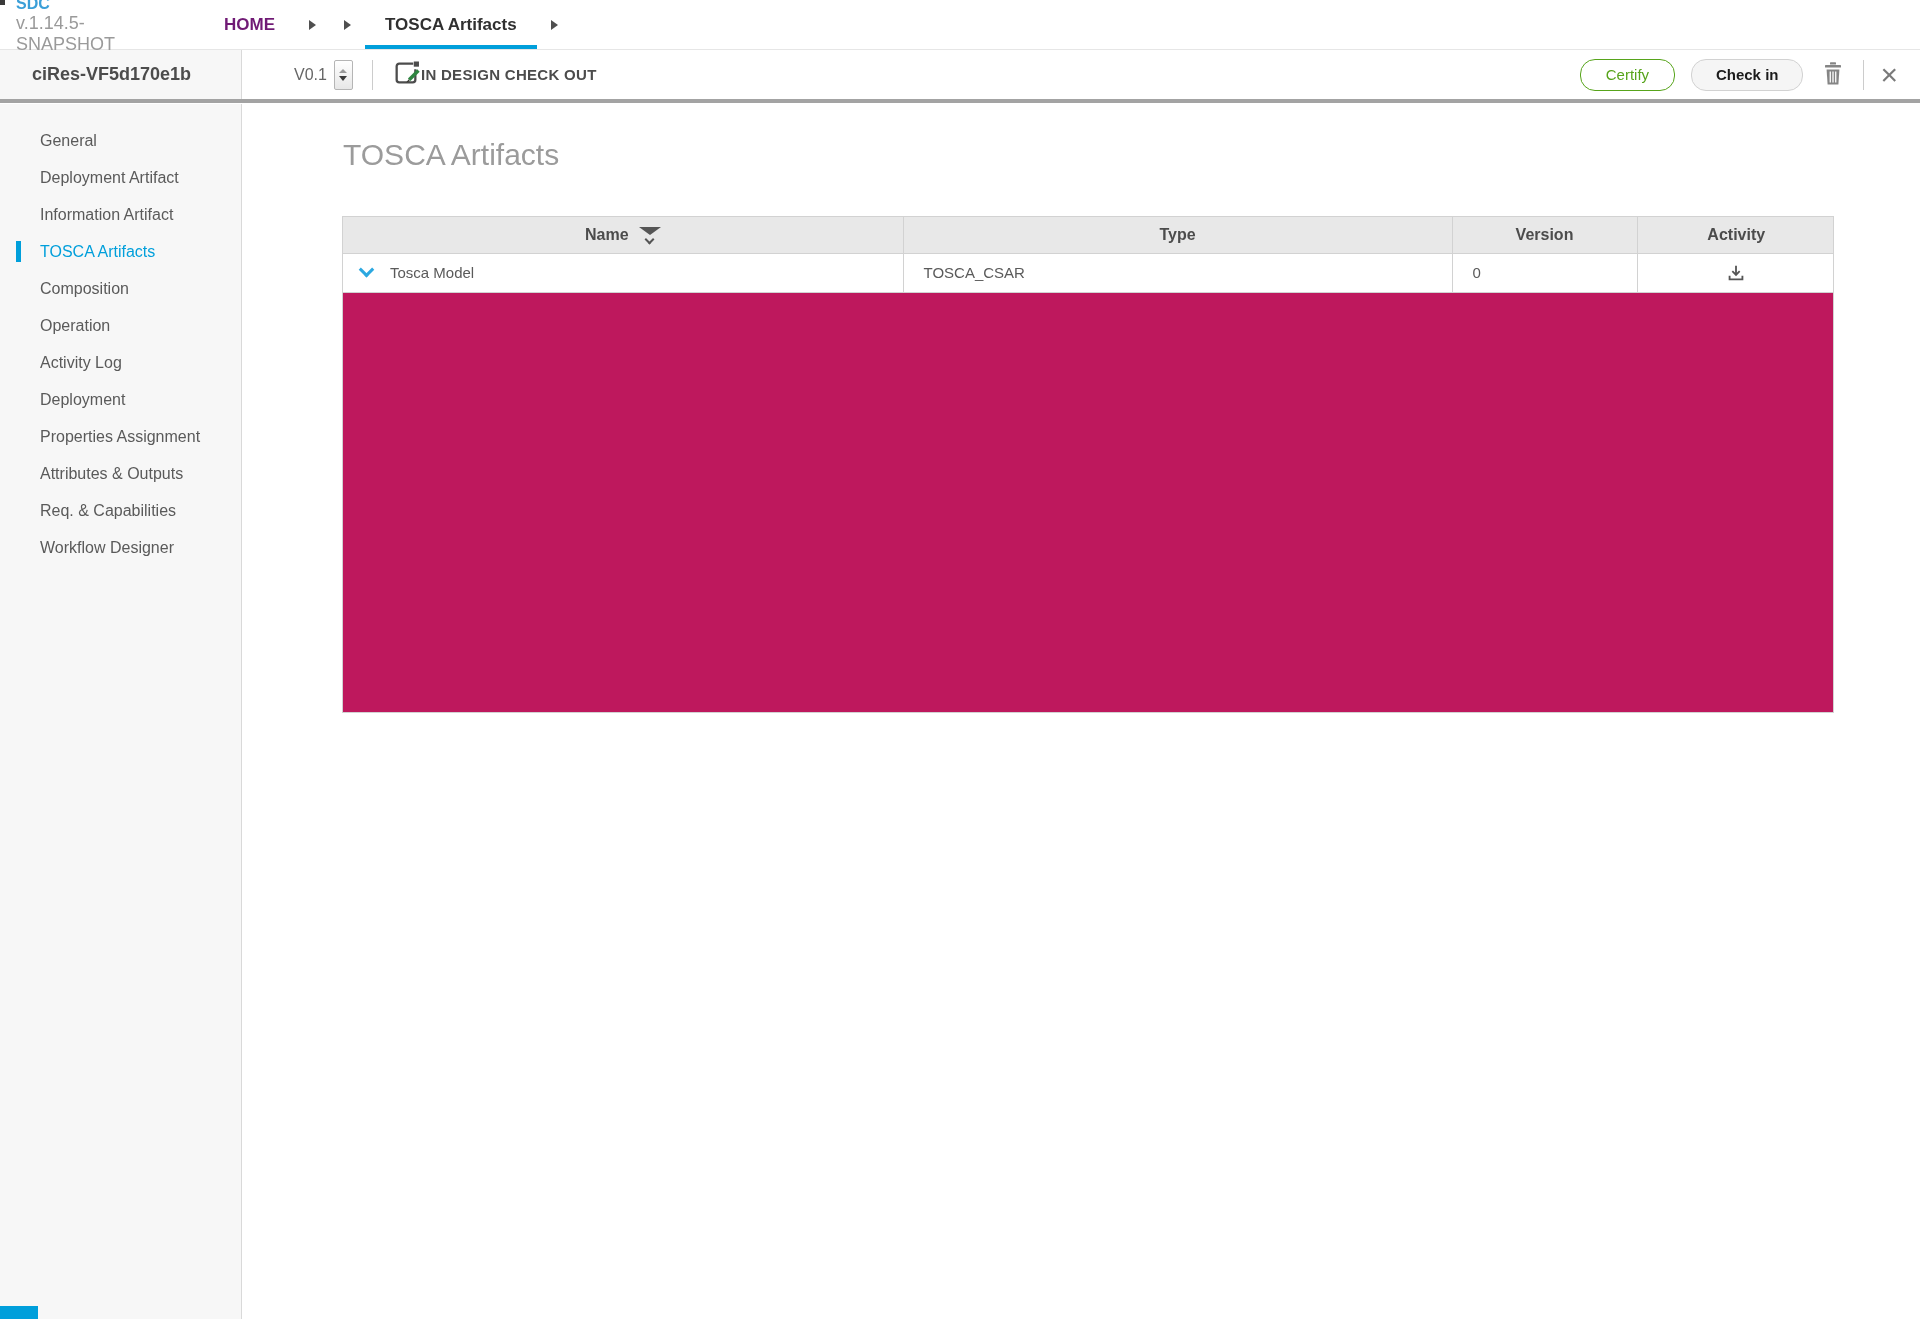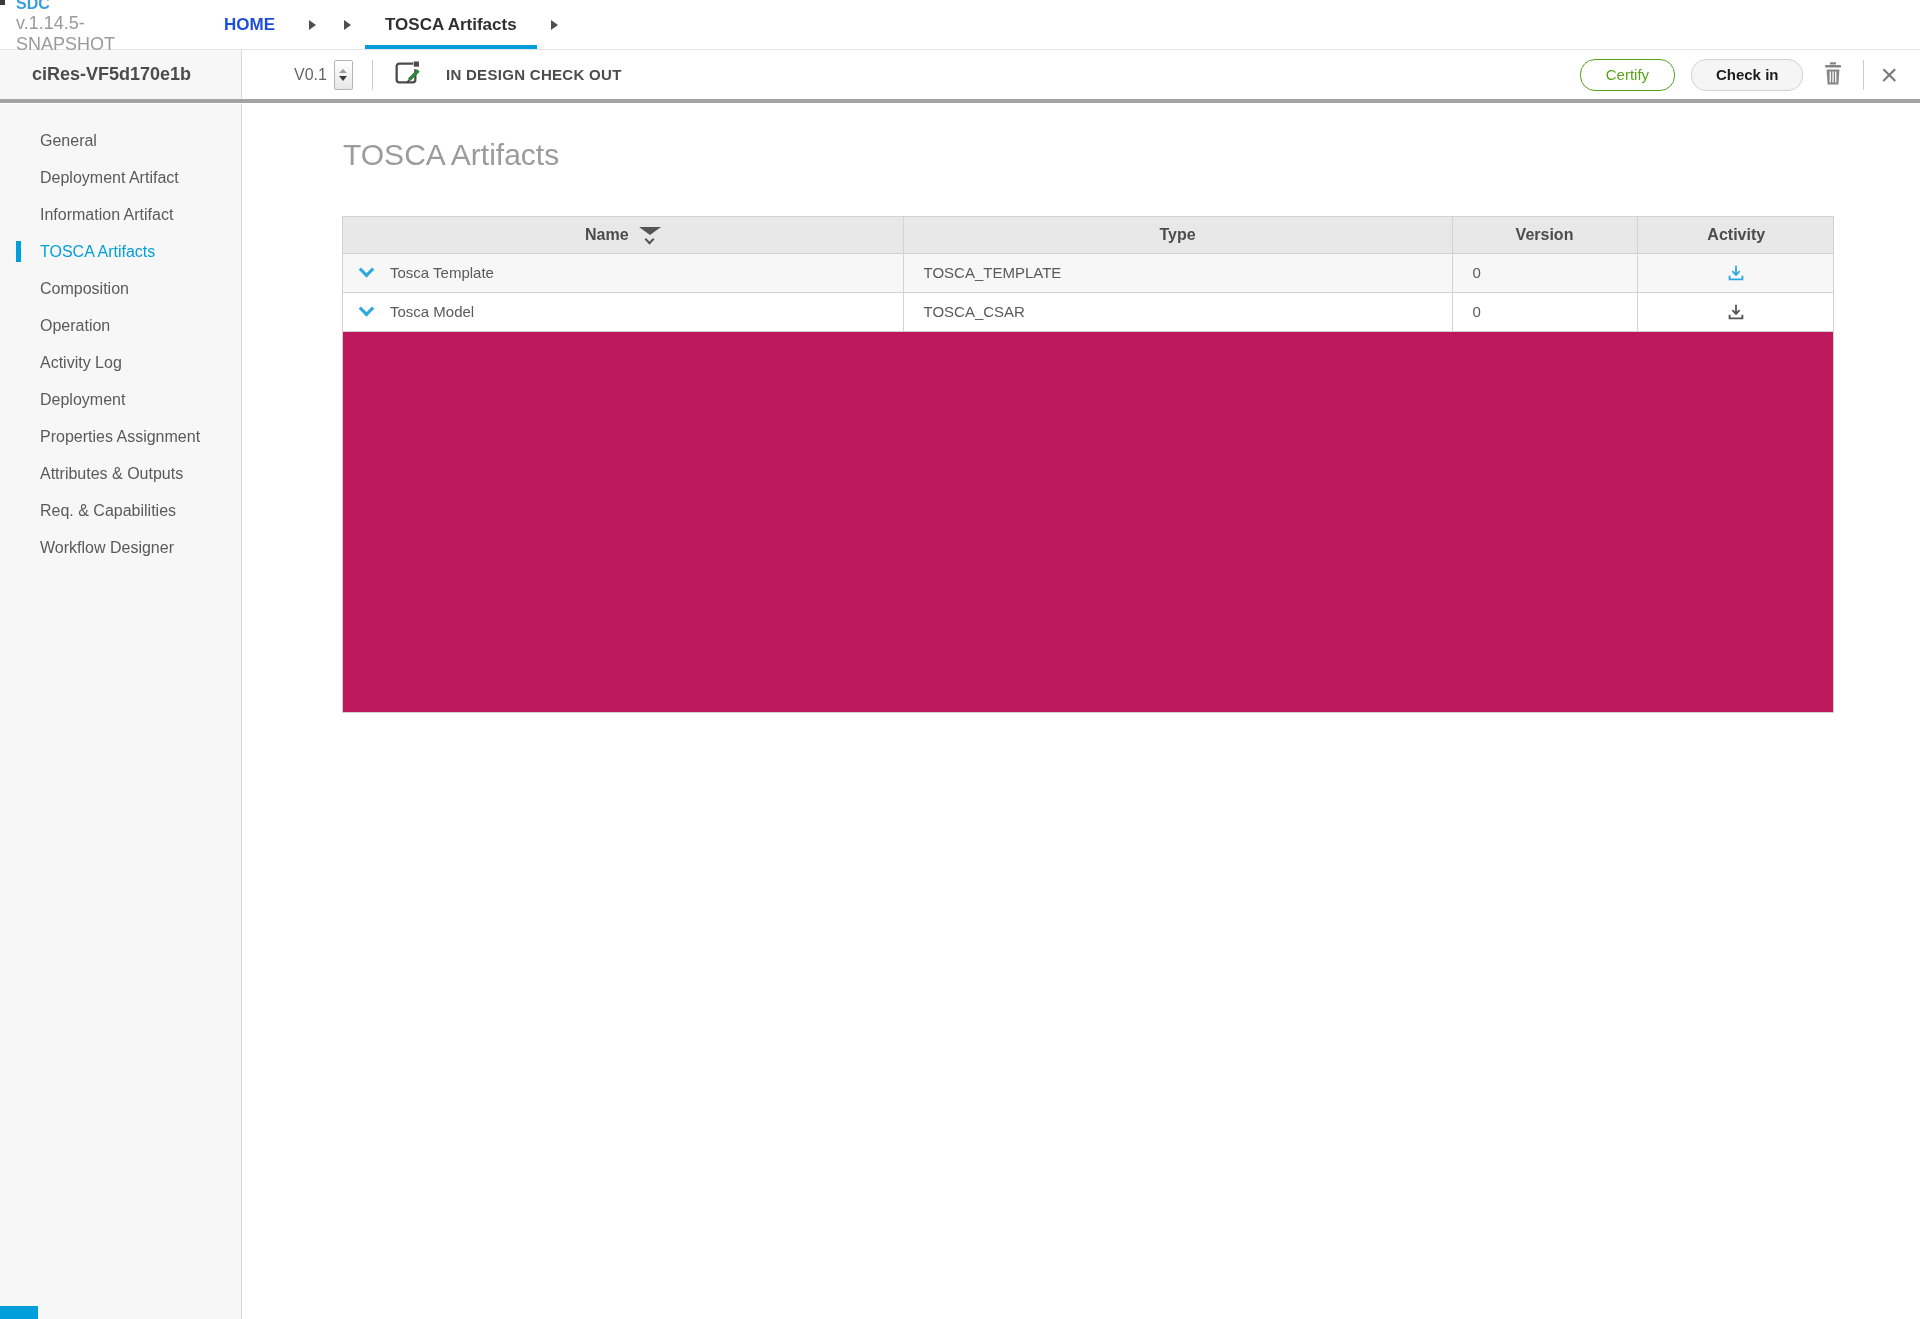--- a/index.html
+++ b/index.html
@@ -10,39 +10,39 @@
   }
   
   .topbar { position:absolute; top:0; left:0; right:0; height:50px;
     background:#fff; border-bottom:1px solid #e6e6e6; display:flex; align-items:center; z-index:20; }
   .corner-notch { position:absolute; top:0; left:0; width:5px; height:5px; background:#3a3a3a; }
   .logo { margin-left:16px; line-height:1.15; width:128px; }
   .logo-name { color:#3a9fd8; font-weight:bold; font-size:16px; }
   .logo-version { color:#9a9a9a; font-size:18px; }
   .tabs { display:flex; align-items:center; height:100%; margin-left:60px; }
   .tab { height:100%; display:flex; align-items:center; padding:0 20px;
-    font-size:17px; font-weight:600; color:#1d4ed8; position:relative; cursor:pointer; white-space:nowrap; }
+    font-size:17px; font-weight:600; color:#701a75; position:relative; cursor:pointer; white-space:nowrap; }
   .tab.active { color:#303030; }
   .tab.active::after { content:""; position:absolute; left:0; right:0; bottom:0; height:4px; background:#009fdb; }
   .tab-sep { width:0; height:0; border-left:7px solid #4f4f4f;
     border-top:5px solid transparent; border-bottom:5px solid transparent; margin:0 14px; }
   
   .subheader { position:absolute; top:50px; left:0; right:0; height:53px;
     background:#fff; border-bottom:4px solid #a3a3a3; display:flex; align-items:center; z-index:10; }
   .sidebar-head { width:242px; height:100%; background:#f7f7f7; border-right:1px solid #d9d9d9;
     display:flex; align-items:center; padding-left:32px; font-size:18px; font-weight:bold; color:#4c4c4c; flex:none; }
   .version-area { margin-left:52px; display:flex; align-items:center; }
   .version-label { font-size:16px; color:#666; }
   .version-spinner { width:19px; height:30px; margin-left:7px; border:1px solid #b5b5b5; border-radius:2px;
     background:linear-gradient(#ffffff,#e7e7e7); display:flex; flex-direction:column; align-items:center; justify-content:center; cursor:pointer; }
   .spin-up { width:0; height:0; border-left:4px solid transparent; border-right:4px solid transparent; border-bottom:4px solid #9a9a9a; margin-bottom:3px; }
   .spin-down { width:0; height:0; border-left:4px solid transparent; border-right:4px solid transparent; border-top:5px solid #3c3c3c; }
   .vdivider { width:1px; height:30px; background:#cccccc; margin:0 19px; }
   .state { display:flex; align-items:center; }
-  .state-label { font-size:15px; font-weight:bold; color:#4c4c4c; letter-spacing:.3px; margin-left:26px; white-space:nowrap; }
+  .state-label { font-size:15px; font-weight:bold; color:#4c4c4c; letter-spacing:.3px; margin-left:1px; white-space:nowrap; }
   .actions { margin-left:auto; display:flex; align-items:center; margin-right:14px; }
   .btn { height:32px; border-radius:15px; font-size:15px; padding:0 24px;
     display:flex; align-items:center; justify-content:center; cursor:pointer; white-space:nowrap; }
   .btn-certify { border:1px solid #57a41b; color:#57a41b; background:#fff; margin-right:16px; min-width:95px; }
   .btn-checkin { border:1px solid #d2d2d2; color:#1c1c1c; background:#f5f5f5; font-weight:bold; min-width:95px; }
   .icon-btn { margin-left:18px; cursor:pointer; display:flex; align-items:center; }
   .actions .vdivider { margin:0 0 0 18px; }
   .close-x { font-size:30px; color:#7a7a7a; line-height:1; margin-left:16px; margin-right:8px; cursor:pointer; font-weight:normal; }
   
   .sidebar { position:absolute; top:104px; left:0; bottom:0; width:242px;
@@ -175,39 +175,20 @@
                 <span class="sort-chev"></span>
               </span>
             </div>
           </th>
           <th>Type</th>
           <th>Version</th>
           <th>Activity</th>
         </tr>
       </thead>
       <tbody>
-        <tr class="odd">
-          <td>
-            <div class="cell-name">
-              <span class="chevron"></span>
-              <span>Tosca Template</span>
-            </div>
-          </td>
-          <td class="cell-type">TOSCA_TEMPLATE</td>
-          <td class="cell-ver">0</td>
-          <td class="cell-dl">
-            <span class="dl-btn">
-              <svg width="22" height="22" viewBox="0 0 24 24" fill="none" stroke="#2ca8e0" stroke-width="2">
-                <path d="M12 4 v9"></path>
-                  <path d="M8 10 l4 4 4 -4"></path>
-                  <path d="M5 15 v4 h14 v-4"></path>
-              </svg>
-            </span>
-          </td>
-        </tr>
         <tr>
           <td>
             <div class="cell-name">
               <span class="chevron"></span>
               <span>Tosca Model</span>
             </div>
           </td>
           <td class="cell-type">TOSCA_CSAR</td>
           <td class="cell-ver">0</td>
           <td class="cell-dl">

